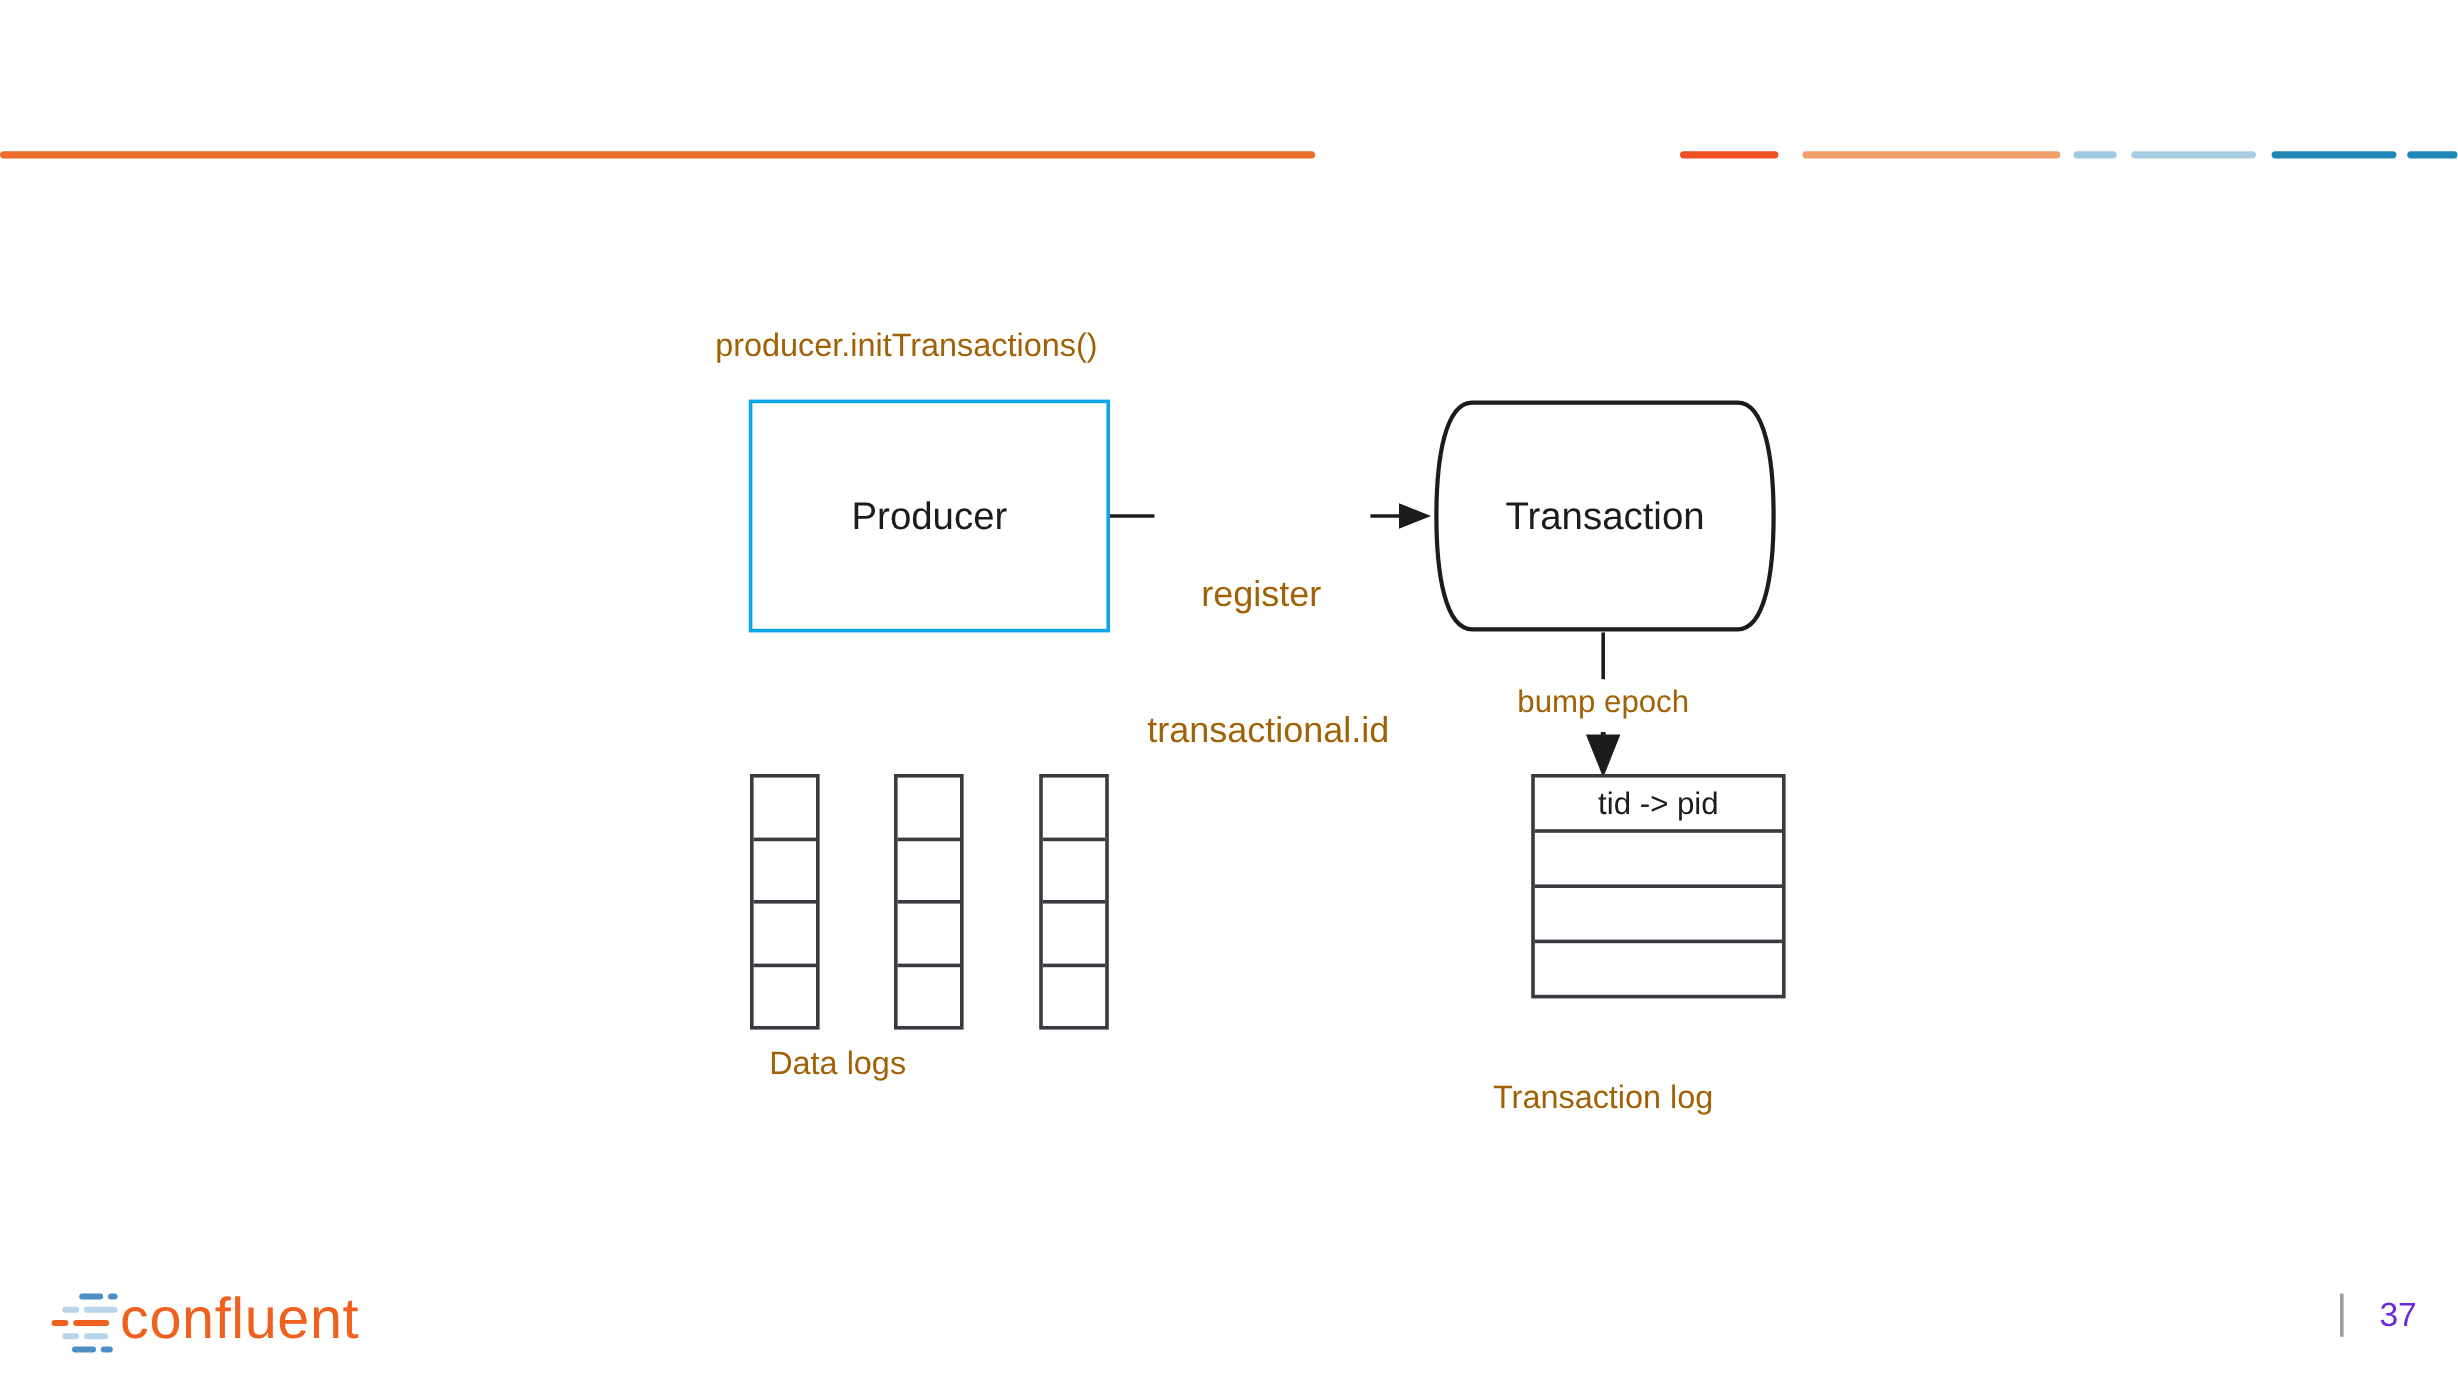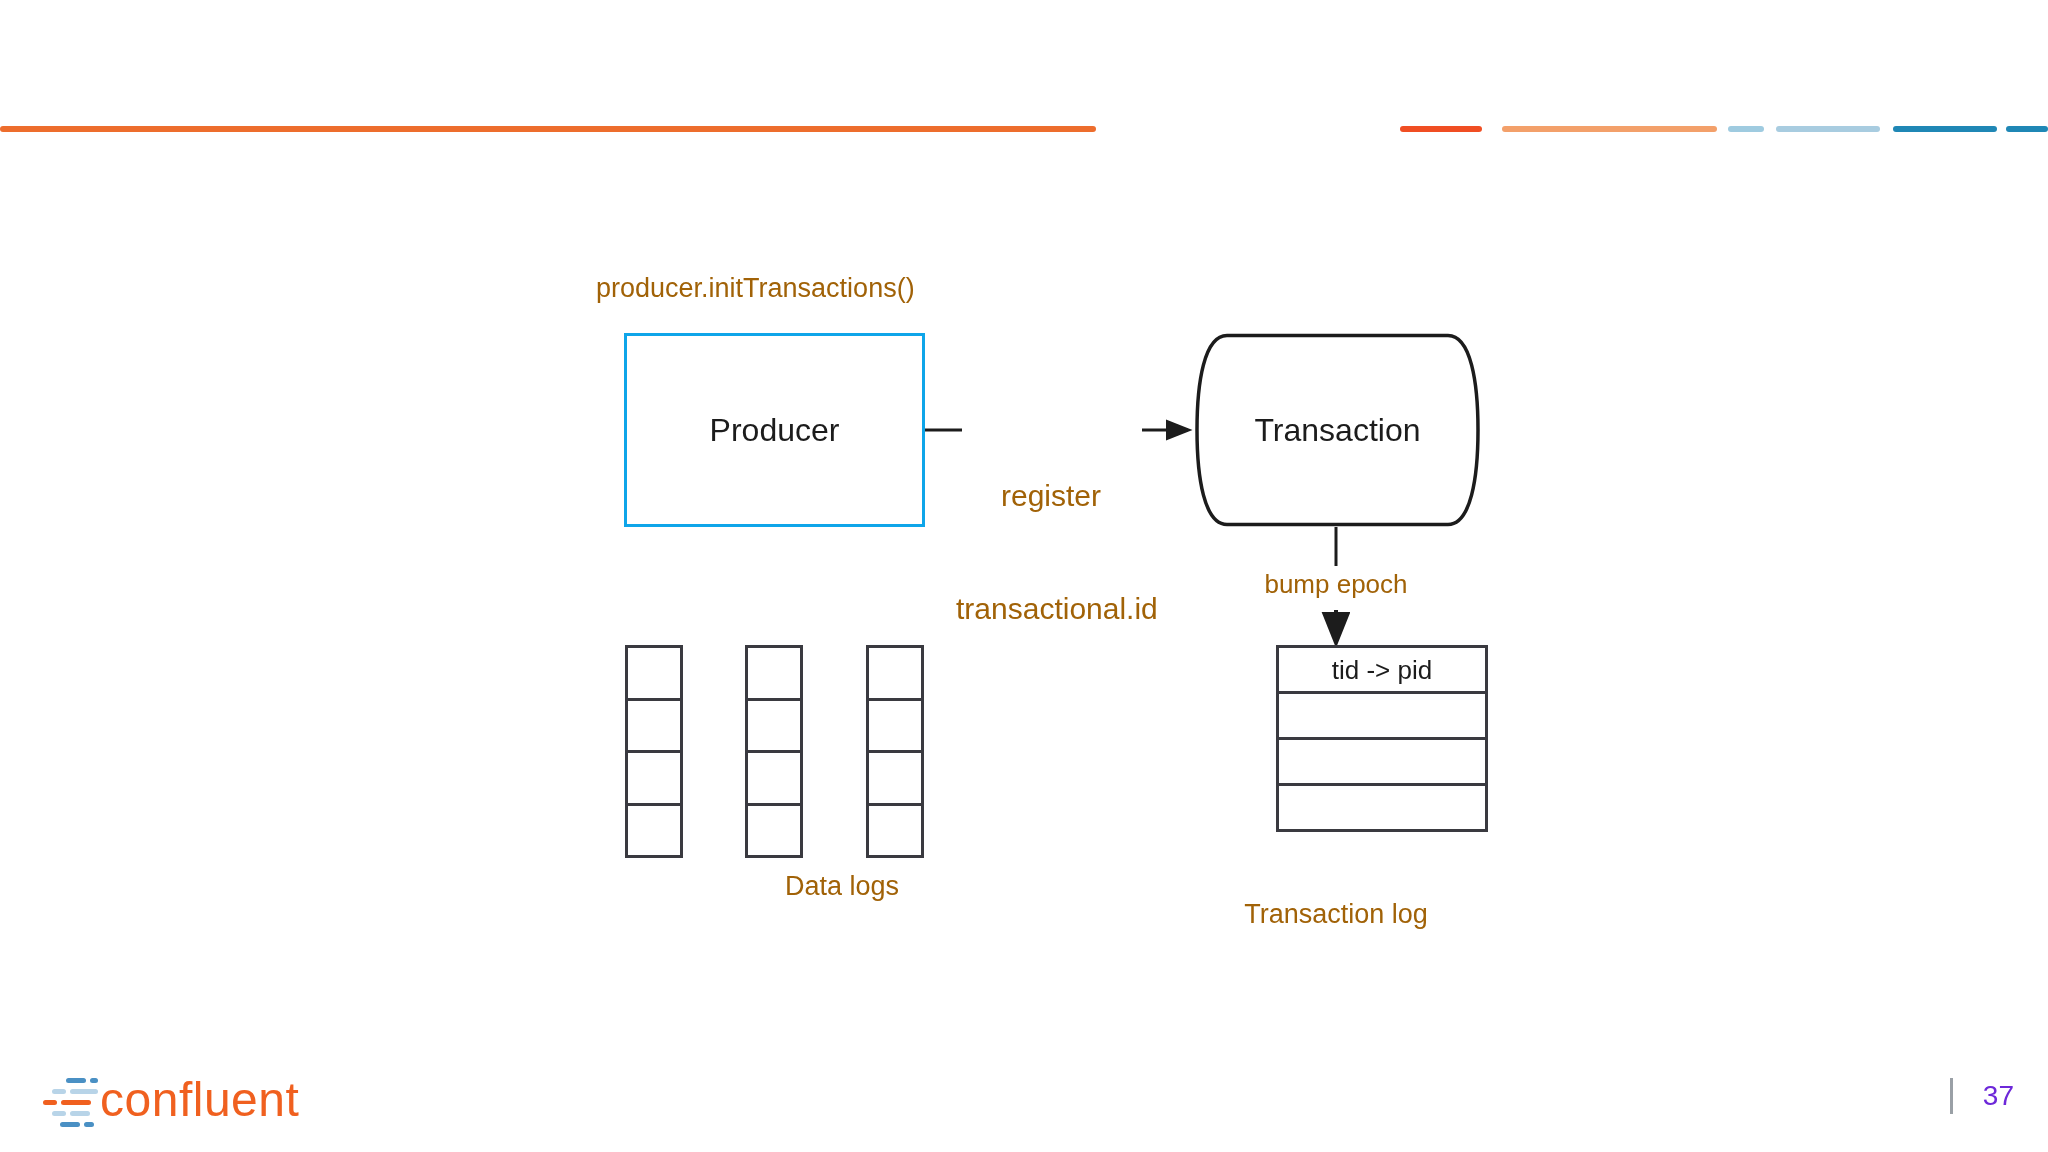--- a/index.html
+++ b/index.html
@@ -119,24 +119,24 @@
 
   .bump-label {
     left: 1230px;
     top: 568px;
     width: 212px;
     text-align: center;
     font-size: 26px;
   }
 
   .datalogs-label {
-    left: 599px;
+    left: 641px;
     top: 870px;
     width: 300px;
-    text-align: right;
+    text-align: left;
     font-size: 27px;
   }
 
   .txlog-label {
     left: 1230px;
     top: 870px;
     width: 212px;
     text-align: center;
     font-size: 27px;
     margin-top: 28px;

